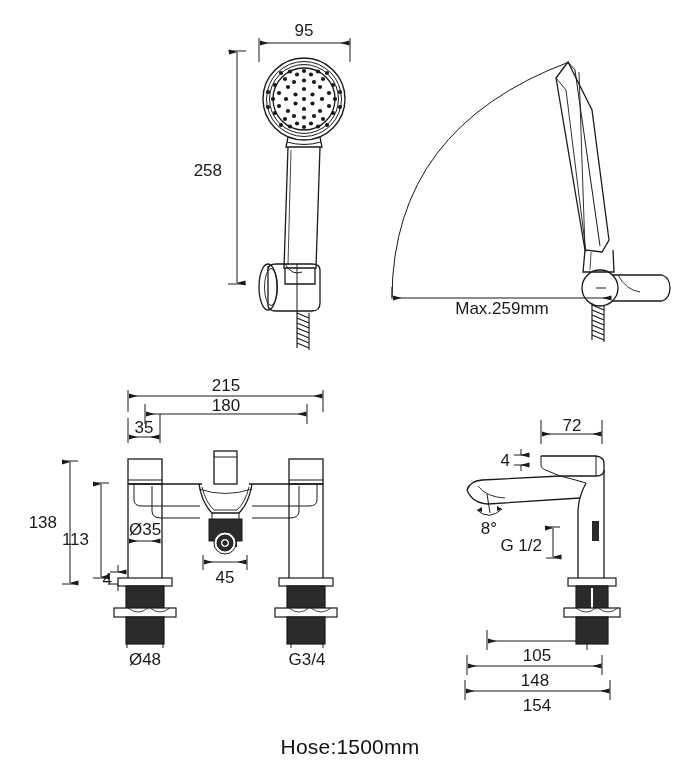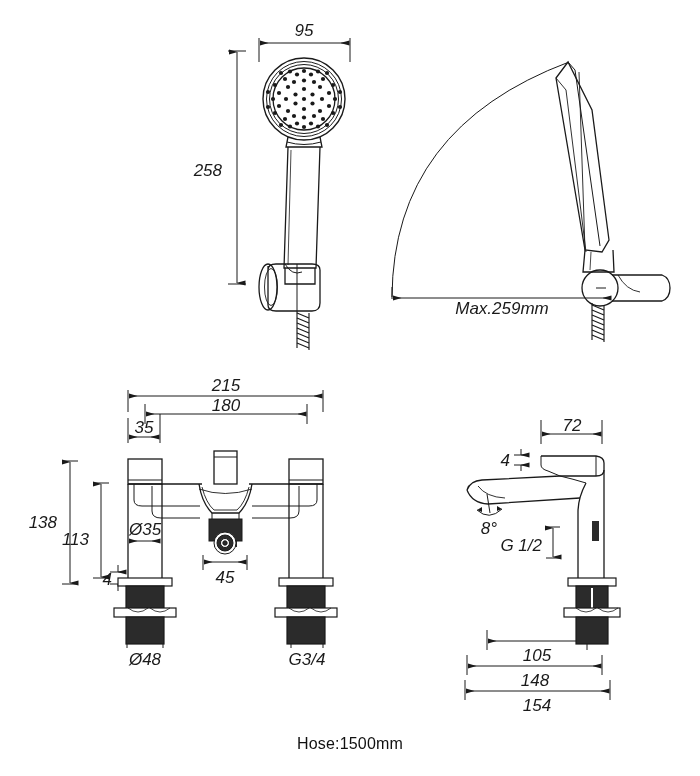--- a/index.html
+++ b/index.html
@@ -1,22 +1,22 @@
 <!DOCTYPE html>
 <html><head>
 <meta charset="utf-8">
 <style>
   html,body{margin:0;padding:0;background:#fff;}
   body{width:700px;height:776px;position:relative;overflow:hidden;
        font-family:"Liberation Sans","DejaVu Sans",sans-serif;color:#1a1a1a;}
-  #sheet{position:absolute;inset:0;font-style:italic;}
+  #sheet{position:absolute;inset:0;}
   svg{display:block;}
   .dimtxt{font-family:"Liberation Sans","DejaVu Sans",sans-serif;fill:#1a1a1a;}
   .caption{position:absolute;left:0;right:0;top:735px;text-align:center;
-           font-size:16px;letter-spacing:.2px;color:#111;}
+           font-size:21px;letter-spacing:.2px;color:#111;}
 </style>
 </head>
 <body>
 
 <div id="sheet">
 <svg width="700" height="776" viewBox="0 0 700 776">
   <defs>
     <marker id="arrR" markerWidth="9" markerHeight="8" refX="8.5" refY="4" orient="auto" markerUnits="userSpaceOnUse">
       <path d="M0,4 L9,1.4 L9,6.6 Z" fill="#1a1a1a"></path>
     </marker>

